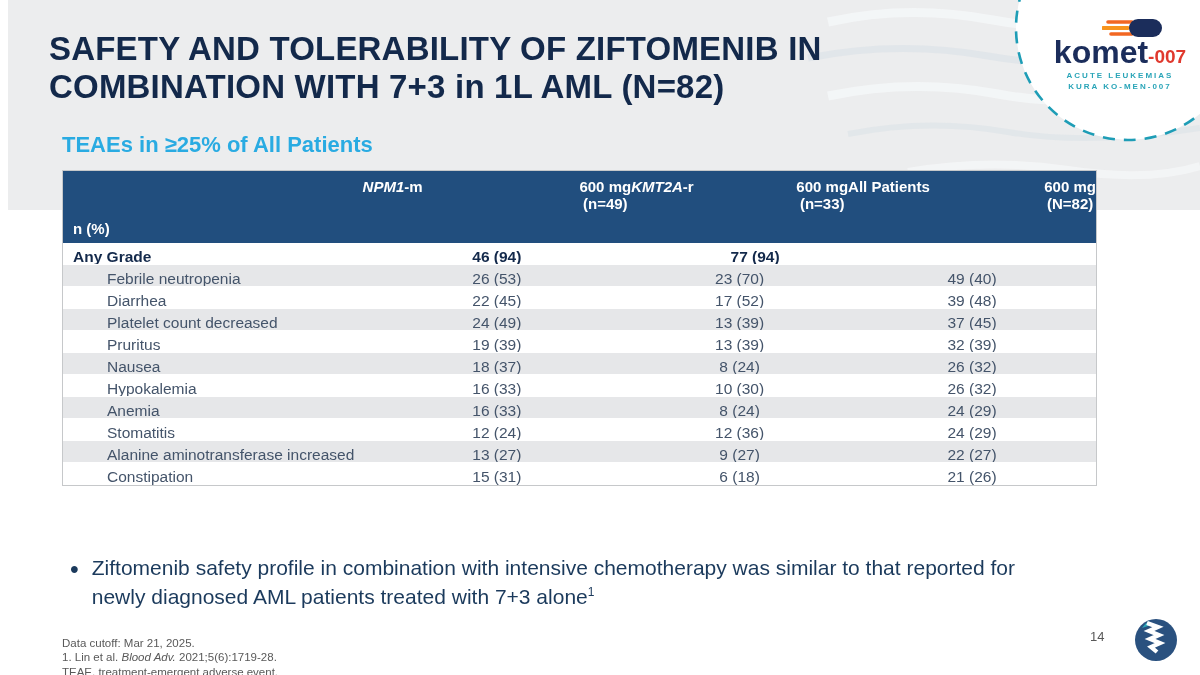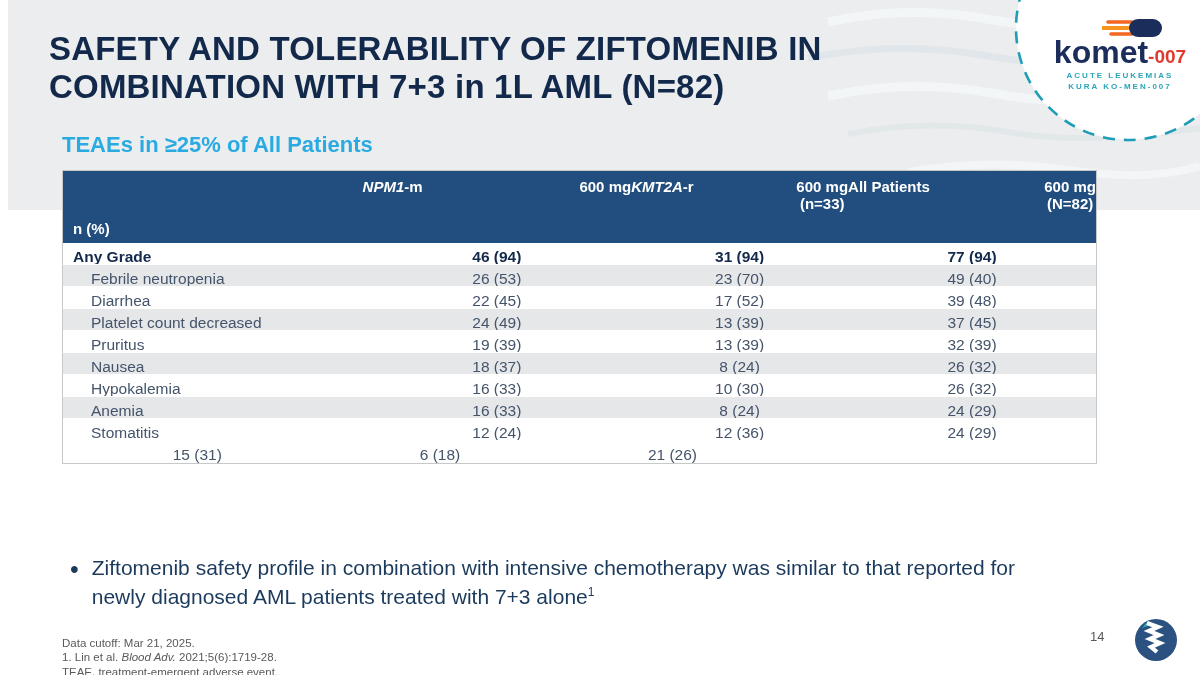--- a/index.html
+++ b/index.html
@@ -30,21 +30,21 @@
     padding:7px 0 5px 0;box-sizing:border-box;font-size:15px;font-weight:bold;}
   .hcol .th-title i{font-style:italic;}
   .hcol .th-dose{line-height:1.15;}
   .hcol .th-n{line-height:1.15;}
   .w0{width:26%;} .w1{width:21%;} .w2{width:24%;}
   .tbody .trow{display:flex;height:22px;line-height:27px;border-bottom:1px solid #ffffff;box-sizing:border-box;}
   .tbody .trow:last-child{border-bottom:none;}
   .tbody .trow.alt{background:#E6E7E9;}
   .tcell{font-size:15.5px;color:#44546A;white-space:nowrap;overflow:hidden;box-sizing:border-box;}
   .tcell.label{width:29%;padding-left:10px;text-align:left;}
-  .tcell.label.indent{padding-left:28px;}
+  .tcell.label.indent{padding-left:44px;}
   .tcell.val{text-align:center;}
   .trow.boldrow .tcell{color:#13294B;font-weight:bold;}
   
   .bullet-wrap{position:absolute;left:70px;top:554px;width:990px;display:flex;}
   .bullet-marker{color:#1B3A5C;font-size:25px;line-height:30px;margin-right:13px;}
   .bullet-text{color:#1B3A5C;font-size:21px;line-height:1.38;max-width:935px;}
   .bullet-text sup{font-size:12px;}
   
   .footnotes{position:absolute;left:62px;top:636px;color:#595959;font-size:11.5px;line-height:1.25;}
   .footnotes i{font-style:italic;}
@@ -93,20 +93,21 @@
   <div class="subtitle">TEAEs in ≥25% of All Patients</div>
 
   <div class="teae-table">
     <div class="thead">
       <div class="hcorner">n (%)</div>
 
     <div class="hcol w0">
           <div class="th-title"><i>NPM1</i>-m</div>
           <div class="th-bottom">
             <div class="th-dose">600 mg</div>
+            <div class="th-n">(n=49)</div>
           </div>
         </div>
         <div class="hcol w1">
           <div class="th-title"><i>KMT2A</i>-r</div>
           <div class="th-bottom">
             <div class="th-dose">600 mg</div>
             <div class="th-n">(n=33)</div>
           </div>
         </div>
         <div class="hcol w2">
@@ -115,21 +116,20 @@
             <div class="th-dose">600 mg</div>
             <div class="th-n">(N=82)</div>
           </div>
         </div>
       </div>
     <div class="tbody">
 
     <div class="trow boldrow">
           <div class="tcell label">Any Grade</div>
           <div class="tcell val w0">46 (94)</div>
-          <div class="tcell val w1">31 (94)</div>
           <div class="tcell val w2">77 (94)</div>
         </div>
         <div class="trow alt">
           <div class="tcell label indent">Febrile neutropenia</div>
           <div class="tcell val w0">26 (53)</div>
           <div class="tcell val w1">23 (70)</div>
           <div class="tcell val w2">49 (40)</div>
         </div>
         <div class="trow">
           <div class="tcell label indent">Diarrhea</div>
@@ -166,21 +166,28 @@
           <div class="tcell val w0">16 (33)</div>
           <div class="tcell val w1">8 (24)</div>
           <div class="tcell val w2">24 (29)</div>
         </div>
         <div class="trow">
           <div class="tcell label indent">Stomatitis</div>
           <div class="tcell val w0">12 (24)</div>
           <div class="tcell val w1">12 (36)</div>
           <div class="tcell val w2">24 (29)</div>
         </div>
-        <div class="trow">
+        <div class="trow alt">
+          <div class="tcell label indent">Alanine aminotransferase increased</div>
+          <div class="tcell val w0">13 (27)</div>
+          <div class="tcell val w1">9 (27)</div>
+          <div class="tcell val w2">22 (27)</div>
+        </div>
+        <div class="trow">
+          <div class="tcell label indent">Constipation</div>
           <div class="tcell val w0">15 (31)</div>
           <div class="tcell val w1">6 (18)</div>
           <div class="tcell val w2">21 (26)</div>
         </div>
       </div>
   </div>
 
   <div class="bullet-wrap">
     <div class="bullet-marker">•</div>
     <div class="bullet-text">

